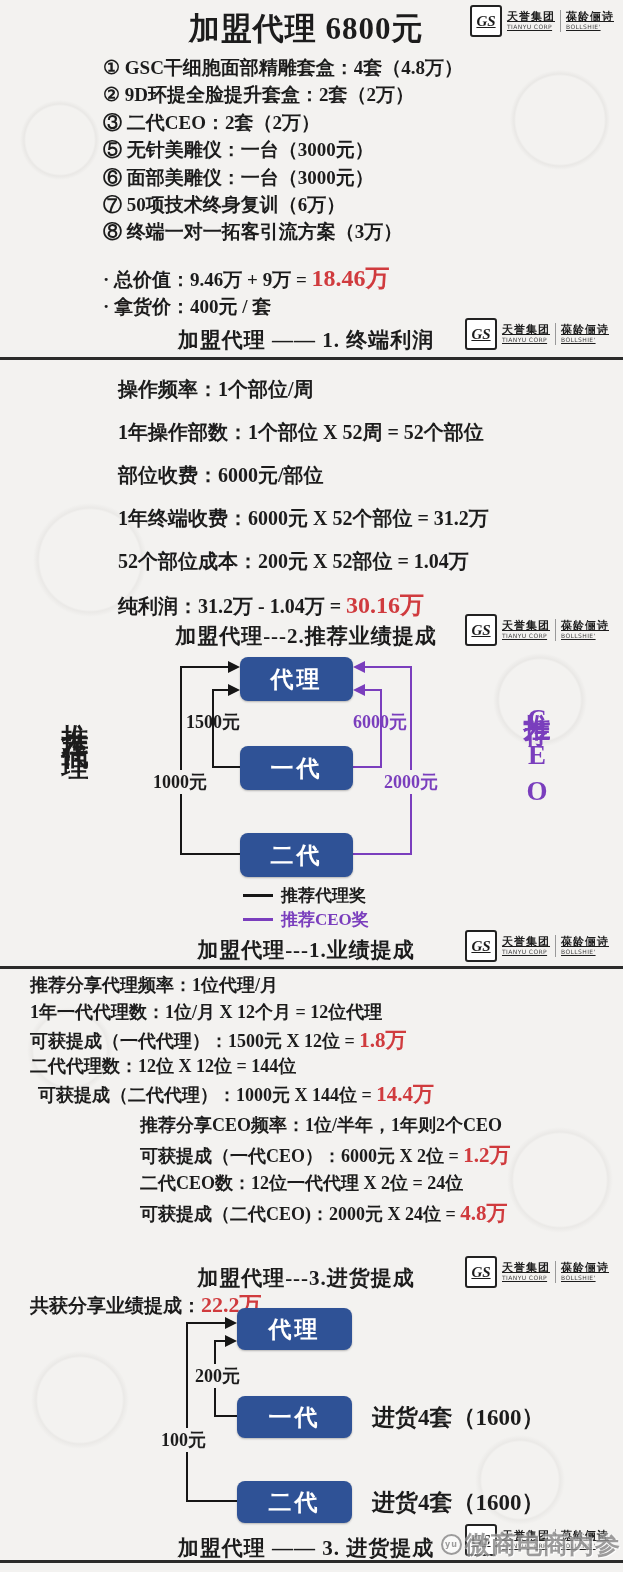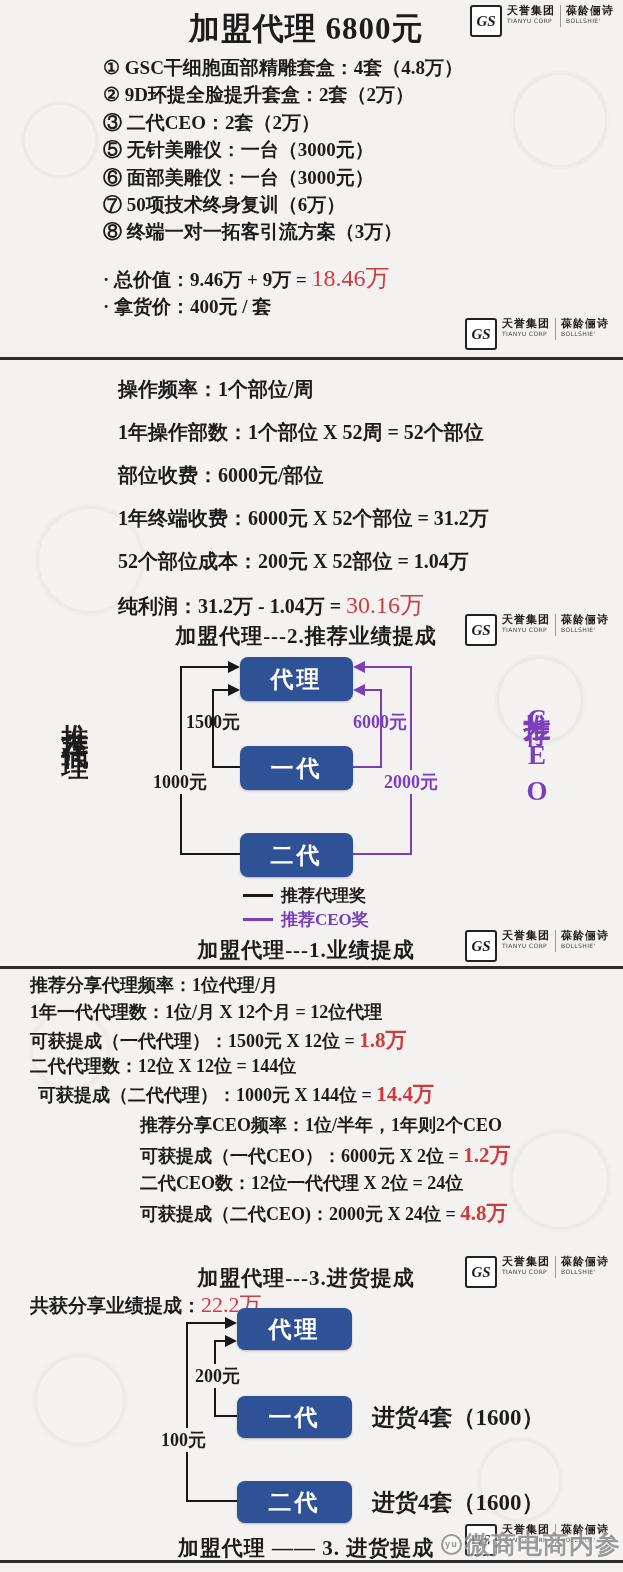--- a/index.html
+++ b/index.html
@@ -17,38 +17,38 @@
       radial-gradient(circle at 520px 1480px, transparent 38px, rgba(120,115,110,.07) 40px, transparent 45px);
     font-family:"Liberation Serif","DejaVu Serif",serif;color:#1c1c1c;
   }
   .title{position:absolute;left:0;top:8px;width:612px;text-align:center;font-size:31px;font-weight:bold;letter-spacing:1px;}
   .hdr{position:absolute;left:0;width:612px;text-align:center;font-size:21px;font-weight:bold;letter-spacing:1px;}
   .rule{position:absolute;left:0;width:623px;height:3px;background:#2b2b2b;}
   .list{position:absolute;left:103px;top:54px;font-size:19px;font-weight:bold;line-height:27.4px;white-space:nowrap;}
   .bullet{position:absolute;left:103px;font-size:19px;font-weight:bold;white-space:nowrap;}
   .calc{position:absolute;left:118px;font-size:20px;font-weight:bold;white-space:nowrap;}
   .fact{position:absolute;font-size:18px;font-weight:bold;white-space:nowrap;}
-  .red-big{color:#d03b3e;font-weight:normal;font-size:24px;}
+  .red-big{color:#d03b3e;font-weight:bold;font-size:24px;}
   .red-med{color:#d03b3e;font-weight:bold;font-size:21px;}
   .nbox{position:absolute;width:113px;height:44px;background:#2f5296;border-radius:8px;color:#fff;
         display:flex;align-items:center;justify-content:center;font-size:23px;font-weight:bold;letter-spacing:3px;
         box-shadow:0 1px 2px rgba(0,0,0,.25);}
   .line{position:absolute;background:#161616;}
   .pline{position:absolute;background:#7a3ebd;}
   .arr-r{position:absolute;width:0;height:0;border-top:6px solid transparent;border-bottom:6px solid transparent;border-left:12px solid #161616;}
   .parr-l{position:absolute;width:0;height:0;border-top:6px solid transparent;border-bottom:6px solid transparent;border-right:12px solid #7a3ebd;}
   .dlabel{position:absolute;font-weight:bold;font-size:18px;white-space:nowrap;}
   .dlabel.bg{background:#f3f2f0;padding:0 3px;}
   .plabel{color:#7a3ebd;}
   .vside{position:absolute;writing-mode:vertical-rl;text-orientation:upright;font-weight:bold;font-size:27px;letter-spacing:10px;}
   .vside.ceo{color:#7a3ebd;letter-spacing:6px;}
   .legend-row{position:absolute;display:flex;align-items:center;gap:8px;font-size:17px;font-weight:bold;}
   .legend-dash{width:30px;height:3px;}
   .note{position:absolute;font-size:23px;font-weight:bold;white-space:nowrap;}
-  .logo{position:absolute;display:flex;align-items:flex-start;gap:5px;}
+  .logo{position:absolute;display:flex;align-items:center;gap:5px;text-decoration:underline;}
   .lmark{width:28px;height:28px;border:2px solid #222;border-radius:3px;display:flex;align-items:center;justify-content:center;
          font-size:15px;font-style:italic;font-weight:bold;background:#fff;}
   .lcol{display:flex;flex-direction:column;line-height:1.15;}
   .lcol .cn{font-size:11px;font-weight:bold;letter-spacing:1px;font-family:"DejaVu Sans","Liberation Sans",sans-serif;}
   .lcol .en{font-size:6px;letter-spacing:.4px;color:#444;font-family:"DejaVu Sans","Liberation Sans",sans-serif;}
   .ldiv{width:1px;height:22px;background:#999;}
   .watermark{position:absolute;top:1528px;right:2px;display:flex;align-items:center;gap:3px;z-index:5;
              color:#8d8d8d;font-size:25px;font-weight:bold;letter-spacing:1px;opacity:.85;
              text-shadow:0 0 2px #fff,1px 1px 0 #fff;}
   .wm-circle{width:17px;height:17px;border:2px solid #8d8d8d;border-radius:50%;display:flex;align-items:center;justify-content:center;
@@ -82,20 +82,21 @@
     <div>⑥ 面部美雕仪：一台（3000元）</div>
     <div>⑦ 50项技术终身复训（6万）</div>
     <div>⑧ 终端一对一拓客引流方案（3万）</div>
   </div>
 
   <div class="bullet" style="top:262px;">
     <span>·  总价值：9.46万 + 9万 = </span><span class="red-big">18.46万</span>
   </div>
   <div class="bullet" style="top:294px;">·  拿货价：400元 / 套</div>
 
+  <div class="hdr" style="top:326px;">加盟代理 —— 1. 终端利润</div>
 
   <div class="logo" style="left:465px;top:318px;">
     <div class="lmark">GS</div>
     <div class="lcol">
         <div class="cn">天誉集团</div>
         <div class="en">TIANYU CORP</div>
       </div>
     <div class="ldiv"></div>
     <div class="lcol">
         <div class="cn">葆龄俪诗</div>

